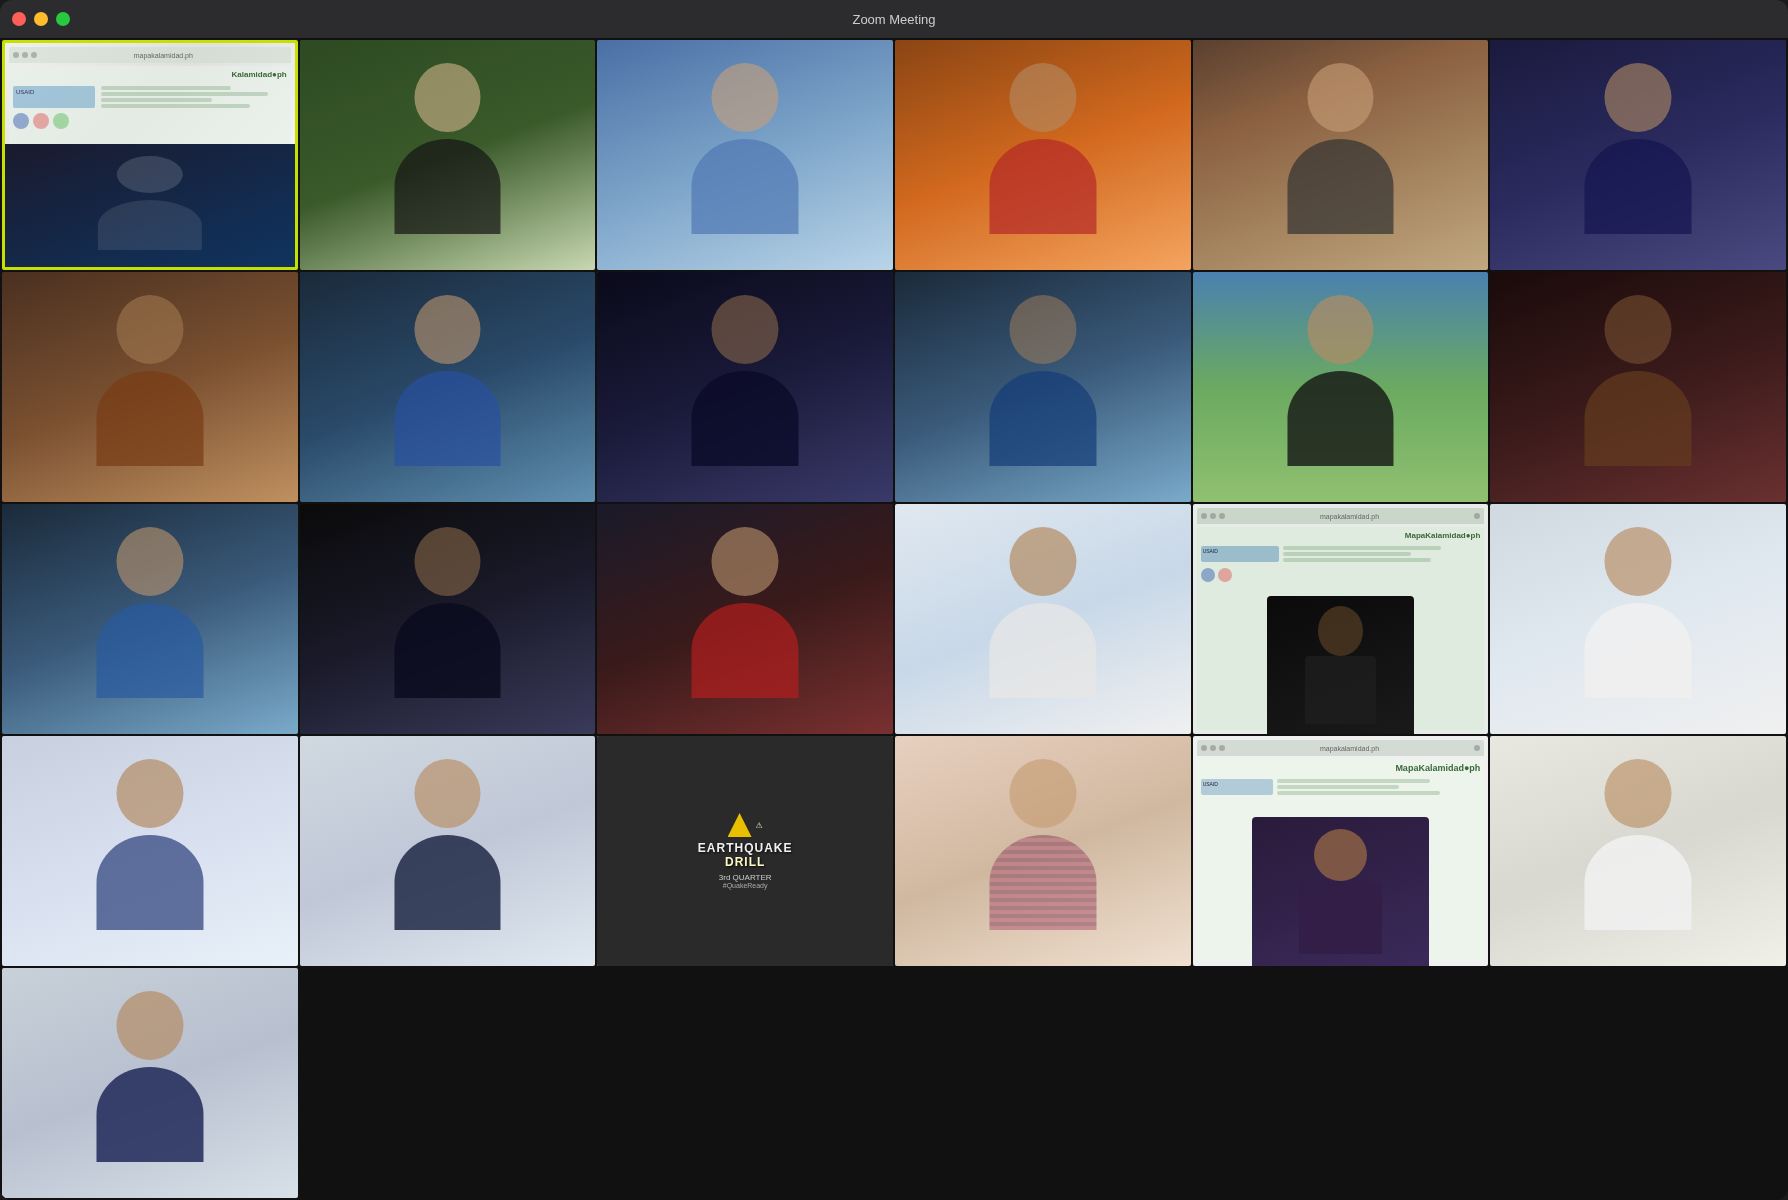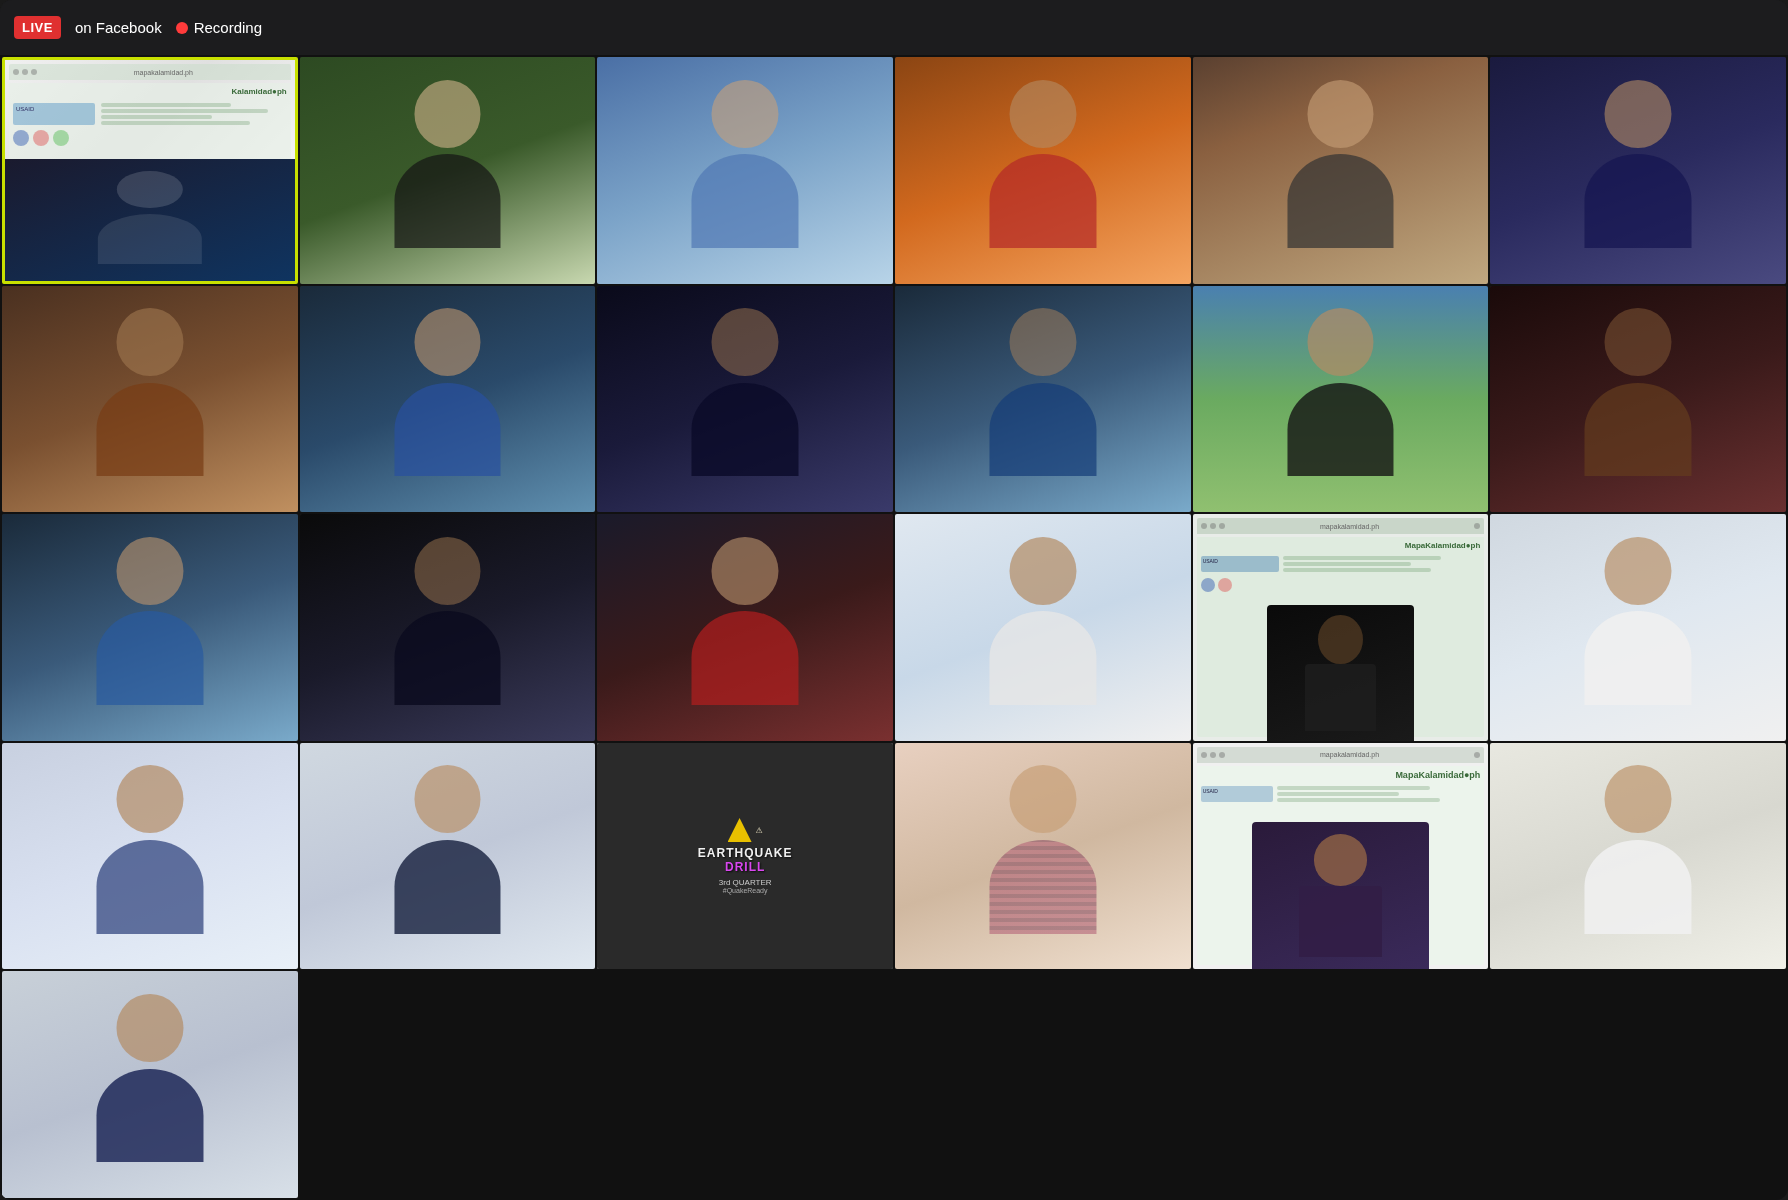--- a/index.html
+++ b/index.html
@@ -243,29 +243,29 @@
       text-transform: uppercase;
       letter-spacing: 1px;
     }
 
   </style>
 </head>
 <body>
 
 <div class="window">
 
-
-  <div class="toolbar">
-    <span class="live-badge">LIVE</span>
-    <span class="on-facebook-text">on Facebook</span>
-    <div class="recording-area">
-      <div class="recording-dot"></div>
-      <span class="recording-text">Recording</span>
-    </div>
+  <div class="title-bar">
+    <div class="traffic-lights">
+      <div class="traffic-light tl-red"></div>
+      <div class="traffic-light tl-yellow"></div>
+      <div class="traffic-light tl-green"></div>
+    </div>
+    <span class="title-text">Zoom Meeting</span>
   </div>
+
 
   <div class="video-grid">
 
     <div class="video-cell active-speaker">
       <div class="cell-bg screen-share-1">
         <div class="screen-content">
           <div class="screen-topbar">
             <div class="screen-dot"></div>
             <div class="screen-dot"></div>
             <div class="screen-dot"></div>
@@ -498,21 +498,21 @@
     </div>
 
     <div class="video-cell">
       <div class="cell-bg earthquake-bg">
         <div class="eq-poster">
           <div style="display:flex;gap:4px;align-items:center;margin-bottom:4px;">
             <div style="width:24px;height:24px;background:#e8c000;clip-path:polygon(50% 0%,0% 100%,100% 100%);"></div>
             <div style="color:#e8e0c0;font-size:8px;">⚠</div>
           </div>
           <div class="eq-title" style="font-size:12px;color:#f0f0f0;text-shadow:1px 1px 2px rgba(0,0,0,0.8);">EARTHQUAKE</div>
-          <div class="eq-title" style="font-size:12px;color:#d946ef;text-shadow:1px 1px 2px rgba(0,0,0,0.8);">DRILL</div>
+          <div class="eq-title" style="font-size:12px;color:#fef9c3;text-shadow:1px 1px 2px rgba(0,0,0,0.8);">DRILL</div>
           <div style="font-size:8px;color:#ccc;margin-top:4px;">3rd QUARTER</div>
           <div style="font-size:7px;color:#aaa;">#QuakeReady</div>
           <div style="position:absolute;bottom:10%;left:50%;transform:translateX(-50%);width:60%;">
             <div style="width:50%;height:60%;border-radius:50% 50% 0 0;background:rgba(240,220,180,0.6);margin:0 auto;"></div>
             <div style="width:80%;height:40%;background:rgba(240,240,240,0.7);border-radius:3px 3px 0 0;margin:0 auto;"></div>
           </div>
         </div>
       </div>
     </div>
 

